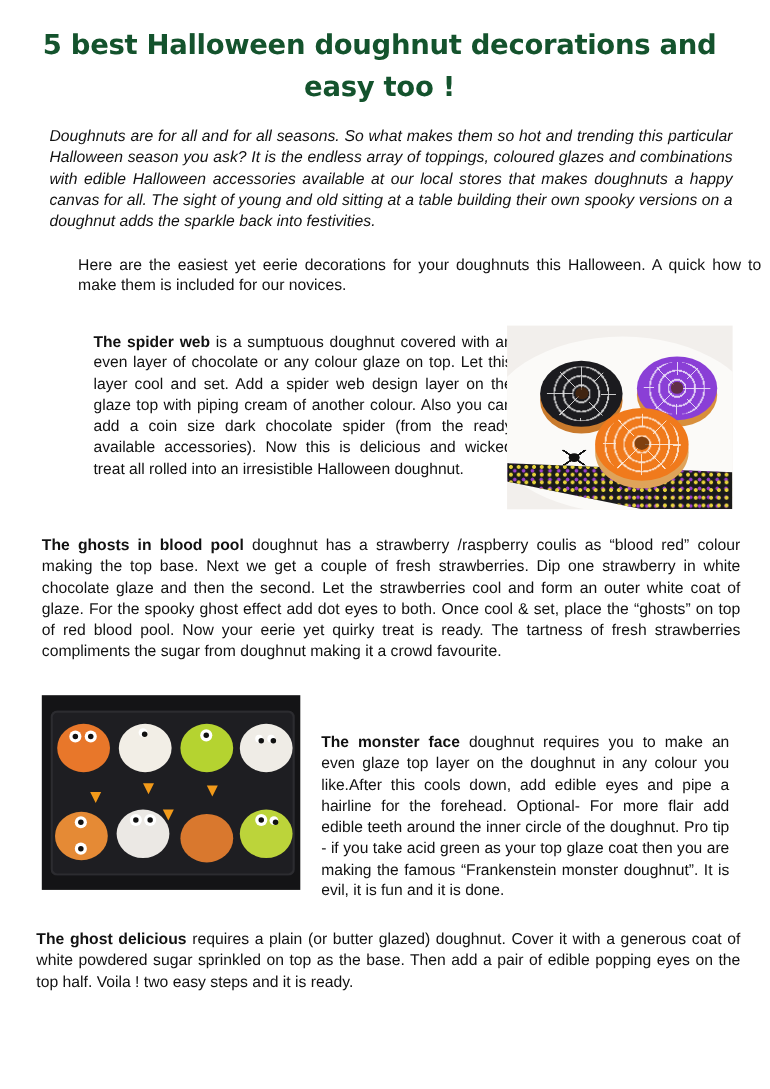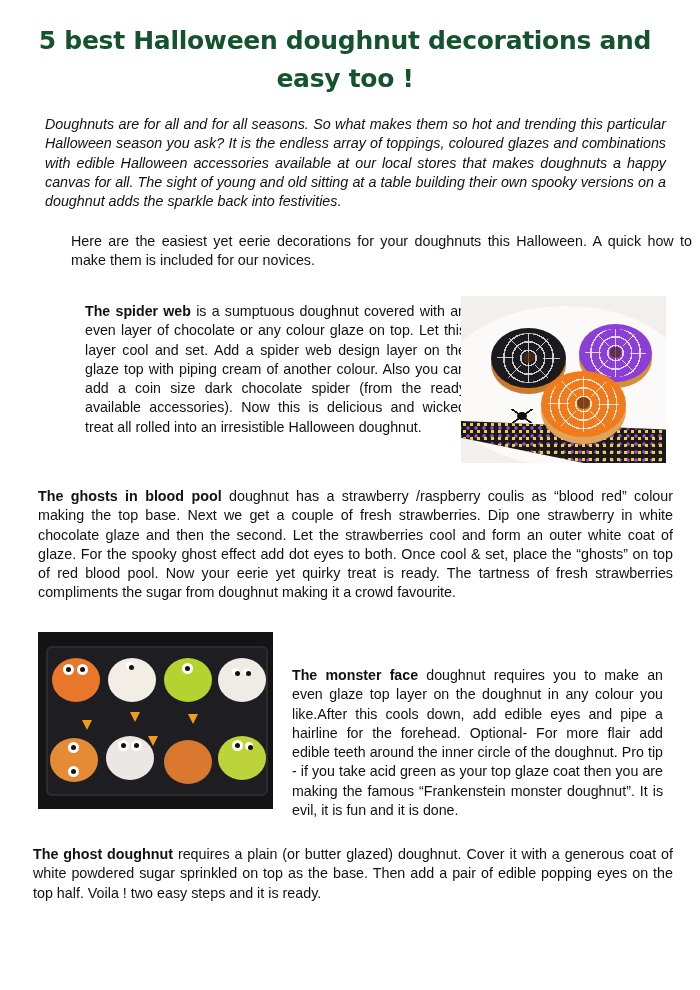--- a/index.html
+++ b/index.html
@@ -122,13 +122,13 @@
       <span class="eye" style="left:27px;top:6px;width:8px;height:8px"></span>
     </div>
   <span class="corn" style="left:44px;top:88px"></span>
   <span class="corn" style="left:92px;top:80px"></span>
   <span class="corn" style="left:150px;top:82px"></span>
   <span class="corn" style="left:110px;top:104px"></span>
 </div>
 
 <p class="para" id="monster"><b>The monster face</b><span> doughnut requires you to make an even glaze top layer on the doughnut in any colour you like.After this cools down, add edible eyes and pipe a hairline for the forehead. Optional- For more flair add edible teeth around the inner circle of the doughnut. Pro tip - if you take acid green as your top glaze coat then you are making the famous “Frankenstein monster doughnut”. It is evil, it is fun and it is done.</span></p>
 
-<p class="para" id="ghost"><b>The ghost doughnut</b><span> requires a plain (or butter glazed) doughnut. Cover it with a generous coat of white powdered sugar sprinkled on top as the base. Then add a pair of edible popping eyes on the top half. Voila ! two easy steps and it is ready.</span></p>
+<p class="para" id="ghost"><b>The ghost delicious</b><span> requires a plain (or butter glazed) doughnut. Cover it with a generous coat of white powdered sugar sprinkled on top as the base. Then add a pair of edible popping eyes on the top half. Voila ! two easy steps and it is ready.</span></p>
 
 </body></html>

